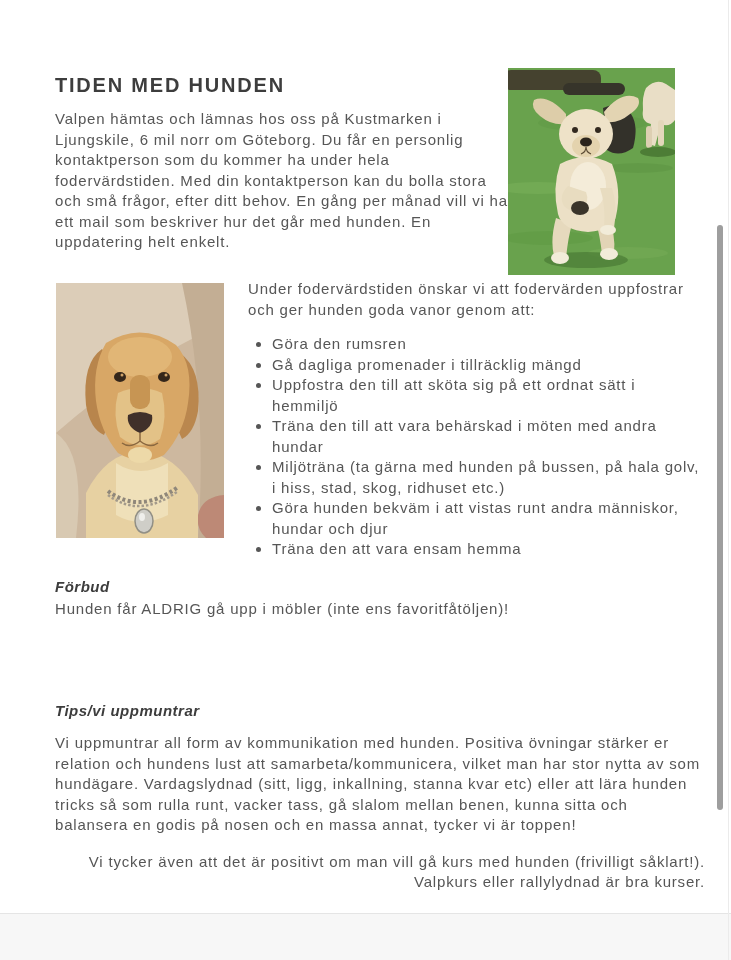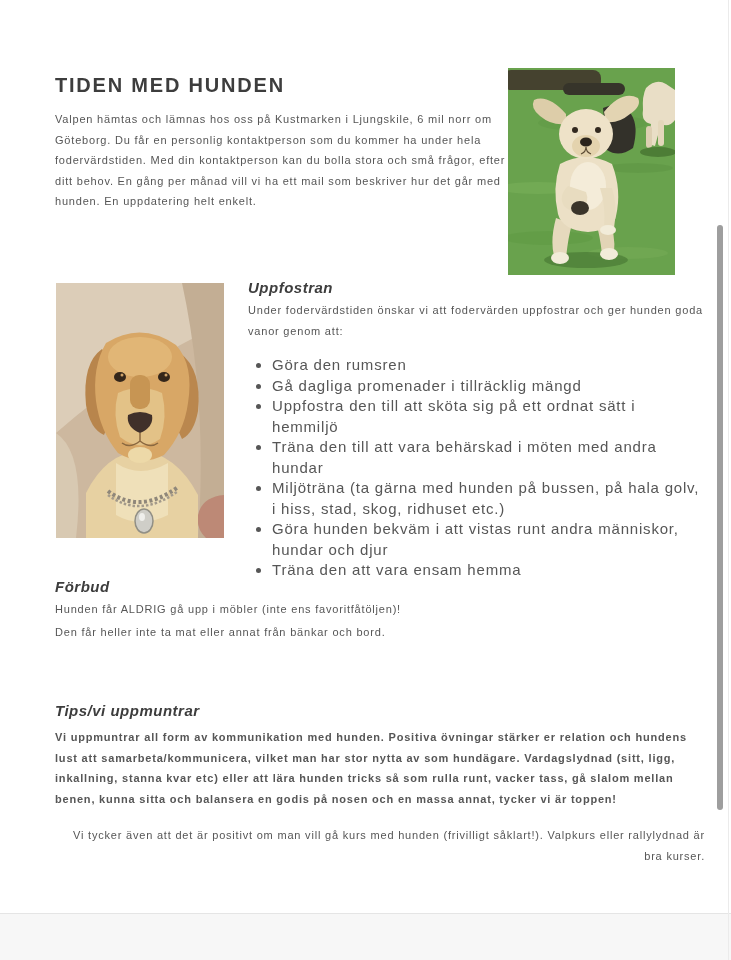--- a/index.html
+++ b/index.html
@@ -5,21 +5,21 @@
   html,body { margin:0; padding:0; background:#ffffff; }
   .page {
     position:relative;
     width:731px; height:960px;
     background:#ffffff;
     overflow:hidden;
     font-family:"Liberation Sans", sans-serif;
     color:#565656;
   }
   .body-text {
-    font-size:11px;
+    font-size:15px;
     line-height:20.5px;
     letter-spacing:0.8px;
     color:#565656;
     margin:0;
   }
   .page-title {
     position:absolute; left:55px; top:74px; margin:0;
     font-size:20px; font-weight:bold; letter-spacing:1.8px;
     color:#3d3d3d;
   }
@@ -49,21 +49,21 @@
   .bullet-list li {
     font-size:15px; line-height:20.5px; letter-spacing:0.8px;
     color:#565656; margin:0; padding:0;
   }
 
   .sec-forbud { position:absolute; left:55px; top:576px; width:622px; }
   .sec-forbud .line { margin-top:2px; }
   .sec-forbud .para { margin-top:17px; }
 
   .sec-tips { position:absolute; left:55px; top:700px; width:650px; }
-  .sec-tips .para1 { margin-top:6px;font-weight:bold; }
+  .sec-tips .para1 { margin-top:12px; }
   .sec-tips .para2 { margin-top:16px;text-align:right; }
 
   .scroll-track-line {
     position:absolute; left:728px; top:0; width:1px; height:960px;
     background:#ebebeb;
   }
   .scroll-thumb {
     position:absolute; left:717px; top:225px; width:6px; height:585px;
     background:#9e9e9e; border-radius:3px;
   }
@@ -151,37 +151,35 @@
         <ellipse cx="84" cy="172" rx="12" ry="8" fill="#edd9a8"></ellipse>
         <path d="M52,208 Q84,232 122,204" stroke="#8f877a" stroke-width="4" stroke-dasharray="3,2.5" fill="none"></path>
         <path d="M52,212 Q84,236 122,208" stroke="#a39a8b" stroke-width="2.5" stroke-dasharray="2.5,2" fill="none"></path>
         <ellipse cx="88" cy="238" rx="9" ry="12" fill="#cfcec8" stroke="#918f85" stroke-width="1.5"></ellipse>
         <ellipse cx="86" cy="234" rx="3" ry="4" fill="#efefec"></ellipse>
       </g>
     </svg>
   </div>
 
   <section class="sec-uppfostran">
-    <h3 class="sub-heading">Uppfostran</h3>
     <p class="body-text">Under fodervärdstiden önskar vi att fodervärden uppfostrar och ger hunden goda vanor genom att:</p>
     <ul class="bullet-list">
       <li>Göra den rumsren</li>
       <li>Gå dagliga promenader i tillräcklig mängd</li>
       <li>Uppfostra den till att sköta sig på ett ordnat sätt i hemmiljö</li>
       <li>Träna den till att vara behärskad i möten med andra hundar</li>
       <li>Miljöträna (ta gärna med hunden på bussen, på hala golv, i hiss, stad, skog, ridhuset etc.)</li>
       <li>Göra hunden bekväm i att vistas runt andra människor, hundar och djur</li>
       <li>Träna den att vara ensam hemma</li>
     </ul>
   </section>
 
   <section class="sec-forbud">
     <h3 class="sub-heading">Förbud</h3>
     <p class="body-text line">Hunden får ALDRIG gå upp i möbler (inte ens favoritfåtöljen)!</p>
-    <p class="body-text line">Den får heller inte ta mat eller annat från bänkar och bord.</p>
   </section>
 
   <section class="sec-tips">
     <h3 class="sub-heading">Tips/vi uppmuntrar</h3>
     <p class="body-text para1">Vi uppmuntrar all form av kommunikation med hunden. Positiva övningar stärker er relation och hundens lust att samarbeta/kommunicera, vilket man har stor nytta av som hundägare. Vardagslydnad (sitt, ligg, inkallning, stanna kvar etc) eller att lära hunden tricks så som rulla runt, vacker tass, gå slalom mellan benen, kunna sitta och balansera en godis på nosen och en massa annat, tycker vi är toppen!</p>
     <p class="body-text para2">Vi tycker även att det är positivt om man vill gå kurs med hunden (frivilligt såklart!). Valpkurs eller rallylydnad är bra kurser.</p>
   </section>
 
   <div class="footer-strip"></div>
 

